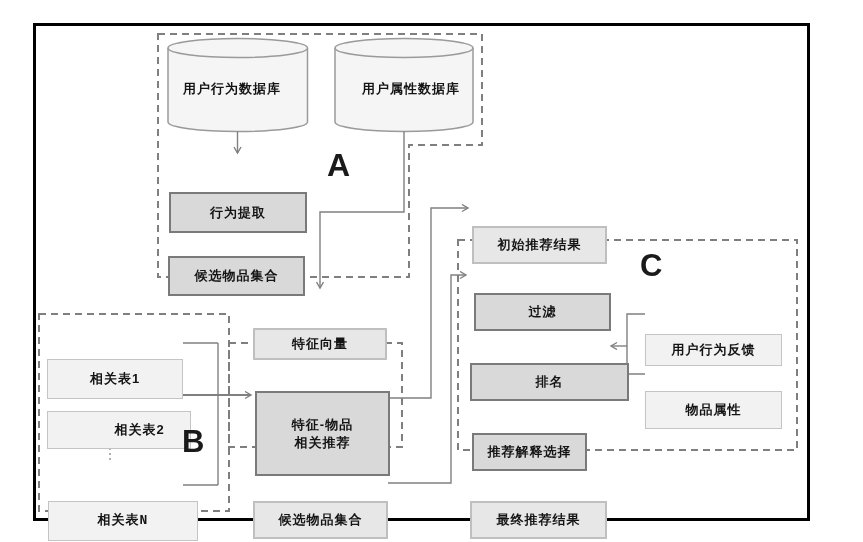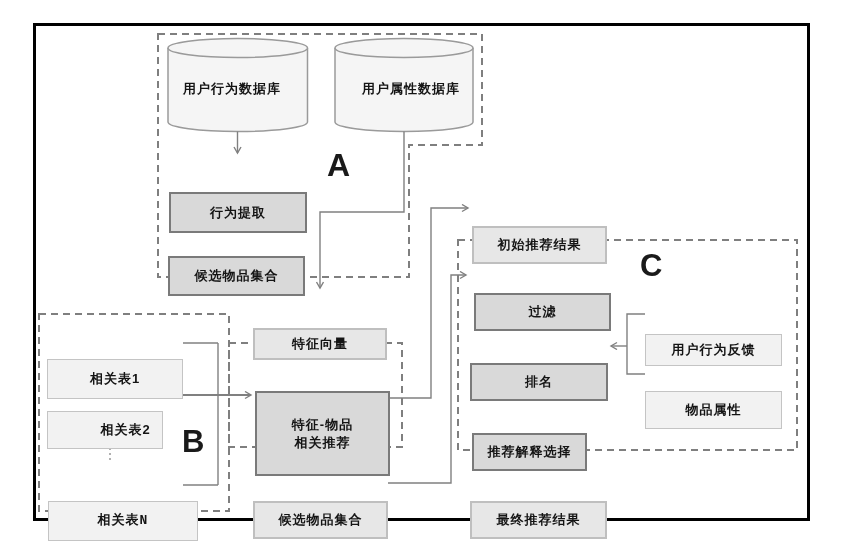--- a/index.html
+++ b/index.html
@@ -100,26 +100,26 @@
   <div class="box mid" style="left:253px;top:292px;width:134px;height:32px;">特征向量</div>
 
   <div class="box dark" style="left:255px;top:355px;width:135px;height:85px;">
     <span>特征-物品</span>
     <span>相关推荐</span>
   </div>
 
   <div class="box mid" style="left:253px;top:465px;width:135px;height:38px;">候选物品集合</div>
 
   <div class="box light" style="left:47px;top:323px;width:136px;height:40px;">相关表1</div>
-  <div class="box light" style="left:47px;top:375px;width:116px;height:38px;padding-left:41px;">相关表2</div>
+  <div class="box light" style="left:47px;top:375px;width:144px;height:38px;padding-left:41px;">相关表2</div>
   <div class="box light" style="left:48px;top:465px;width:150px;height:40px;font-family:Liberation Mono, monospace;">相关表N</div>
 
   <div class="box mid" style="left:472px;top:190px;width:135px;height:38px;">初始推荐结果</div>
   <div class="box dark" style="left:474px;top:257px;width:137px;height:38px;">过滤</div>
-  <div class="box dark" style="left:470px;top:327px;width:138px;height:38px;">排名</div>
+  <div class="box dark" style="left:470px;top:327px;width:159px;height:38px;">排名</div>
   <div class="box dark" style="left:472px;top:397px;width:115px;height:38px;">推荐解释选择</div>
   <div class="box light" style="left:645px;top:298px;width:137px;height:32px;">用户行为反馈</div>
 
   <div class="box mid" style="left:470px;top:465px;width:137px;height:38px;">最终推荐结果</div>
   <div class="box light" style="left:645px;top:355px;width:137px;height:38px;">物品属性</div>
 
   <div class="seclabel" style="left:327px;top:149px;font-size:32px;">A</div>
   <div class="seclabel" style="left:182px;top:426px;">B</div>
   <div class="seclabel" style="left:640px;top:250px;">C</div>
 </div>

